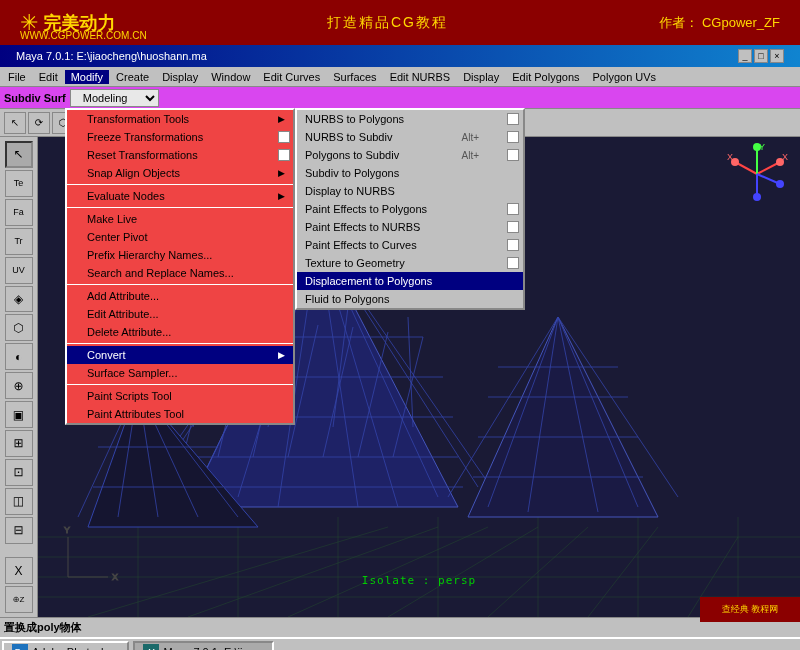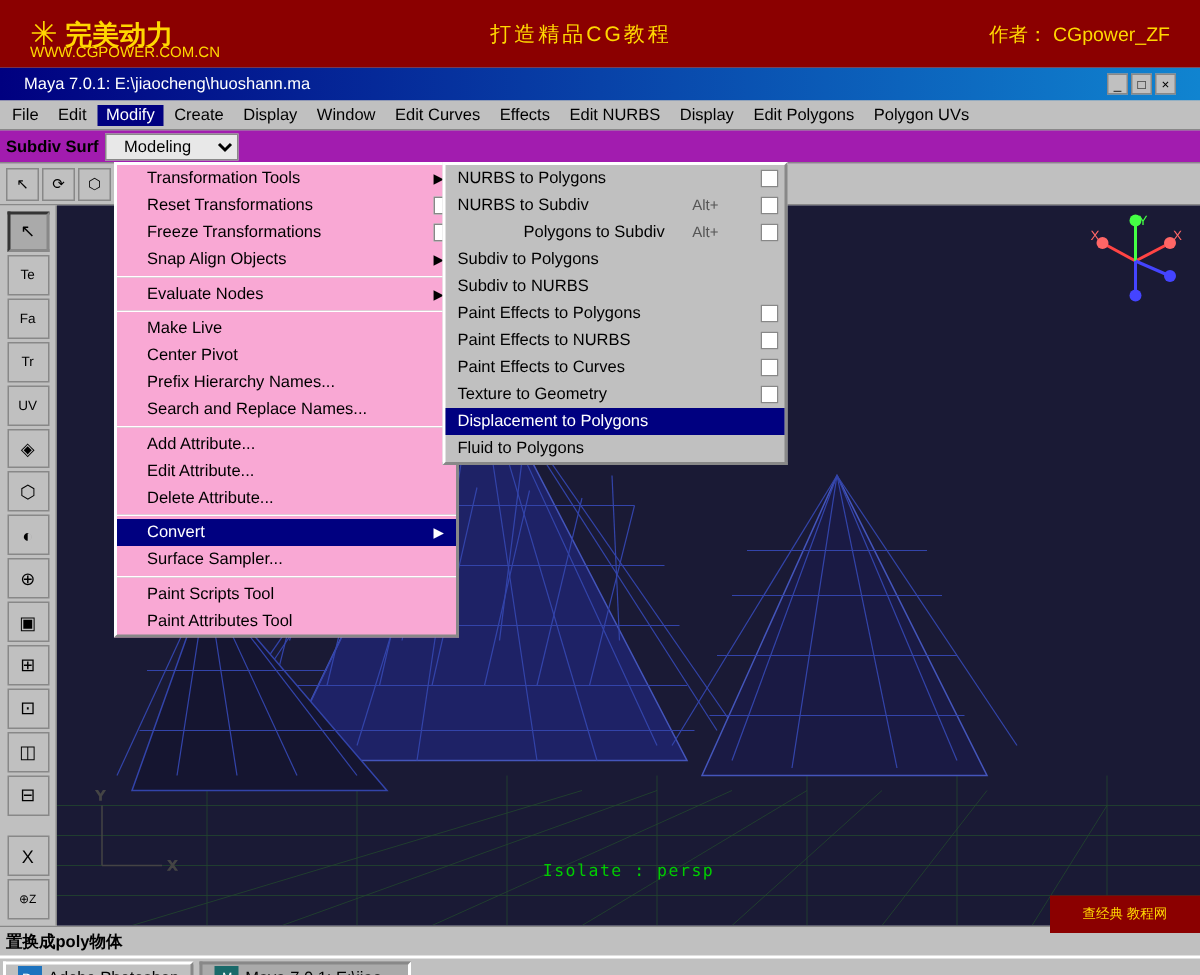--- a/index.html
+++ b/index.html
@@ -103,21 +103,21 @@
     }
     .menu-item:hover, .menu-item.active {
       background: #000080;
       color: white;
     }
 
     
     #subdiv-bar {
       width: 800px;
       height: 22px;
-      background: #a21caf;
+      background: #d946ef;
       border-bottom: 1px solid #888;
       display: flex;
       align-items: center;
       padding: 0 4px;
       gap: 4px;
     }
     #subdiv-label {
       font-size: 11px;
       font-weight: bold;
     }
@@ -276,26 +276,25 @@
       justify-content: center;
       text-align: center;
     }
 
     
     #modify-menu {
       position: absolute;
       top: 108px;
       left: 65px;
       width: 230px;
-      background: #f9a8d4;
+      background: #ef4444;
       border: 2px solid;
       border-color: #fff #888 #888 #fff;
       z-index: 100;
       font-size: 11px;
-      margin-left: 11px;
     }
     .menu-section-item {
       padding: 3px 8px 3px 20px;
       cursor: pointer;
       display: flex;
       align-items: center;
       justify-content: space-between;
       white-space: nowrap;
     }
     .menu-section-item.highlighted {
@@ -391,21 +390,21 @@
 </div>
 
 <div id="menu-bar">
   <span class="menu-item">File</span>
   <span class="menu-item">Edit</span>
   <span class="menu-item active">Modify</span>
   <span class="menu-item">Create</span>
   <span class="menu-item">Display</span>
   <span class="menu-item">Window</span>
   <span class="menu-item">Edit Curves</span>
-  <span class="menu-item">Effects</span>
+  <span class="menu-item">Surfaces</span>
   <span class="menu-item">Edit NURBS</span>
   <span class="menu-item">Display</span>
   <span class="menu-item">Edit Polygons</span>
   <span class="menu-item">Polygon UVs</span>
 </div>
 
 <div id="subdiv-bar">
   <span id="subdiv-label">Subdiv Surf</span>
   <select id="modeling-dropdown">
     <option>Modeling</option>
@@ -579,25 +578,25 @@
     <div id="viewport-label">Isolate : persp</div>
   </div>
 </div>
 
 <div id="modify-menu">
   <div class="menu-section-item">
     <span>Transformation Tools</span>
       <span class="arrow">▶</span>
   </div>
   <div class="menu-section-item" style="position:relative;">
+    <span>Freeze Transformations</span>
+    <span style="position:absolute;right:3px;width:12px;height:12px;background:#fff;border:1px solid #888;display:inline-block;"></span>
+  </div>
+  <div class="menu-section-item" style="position:relative;">
     <span>Reset Transformations</span>
-    <span style="position:absolute;right:3px;width:12px;height:12px;background:#fff;border:1px solid #888;display:inline-block;"></span>
-  </div>
-  <div class="menu-section-item" style="position:relative;">
-    <span>Freeze Transformations</span>
     <span style="position:absolute;right:3px;width:12px;height:12px;background:#fff;border:1px solid #888;display:inline-block;"></span>
   </div>
   <div class="menu-section-item">
     <span>Snap Align Objects</span>
       <span class="arrow">▶</span>
   </div>
   <div class="menu-divider"></div>
   <div class="menu-section-item">
     <span>Evaluate Nodes</span>
       <span class="arrow">▶</span>
@@ -625,30 +624,30 @@
 <div id="convert-submenu">
   <div class="submenu-item" style="position:relative;">
     <span>NURBS to Polygons</span>
     <span class="submenu-box"></span>
   </div>
   <div class="submenu-item" style="position:relative;">
     <span>NURBS to Subdiv</span>
       <span class="shortcut" style="margin-left:auto;margin-right:20px;">Alt+</span>
     <span class="submenu-box"></span>
   </div>
-  <div class="submenu-item" style="position:relative;margin-left:44px;">
+  <div class="submenu-item" style="position:relative;">
     <span>Polygons to Subdiv</span>
       <span class="shortcut" style="margin-left:auto;margin-right:20px;">Alt+</span>
     <span class="submenu-box"></span>
   </div>
   <div class="submenu-item">
     <span>Subdiv to Polygons</span>
   </div>
   <div class="submenu-item">
-    <span>Subdiv to NURBS</span>
+    <span>Display to NURBS</span>
   </div>
   <div class="submenu-item" style="position:relative;">
     <span>Paint Effects to Polygons</span>
     <span class="submenu-box"></span>
   </div>
   <div class="submenu-item" style="position:relative;">
     <span>Paint Effects to NURBS</span>
     <span class="submenu-box"></span>
   </div>
   <div class="submenu-item" style="position:relative;">

